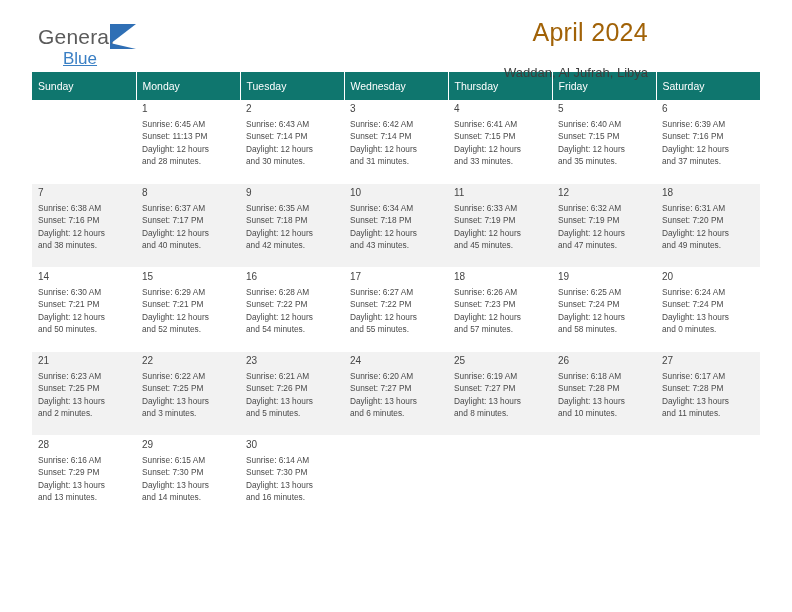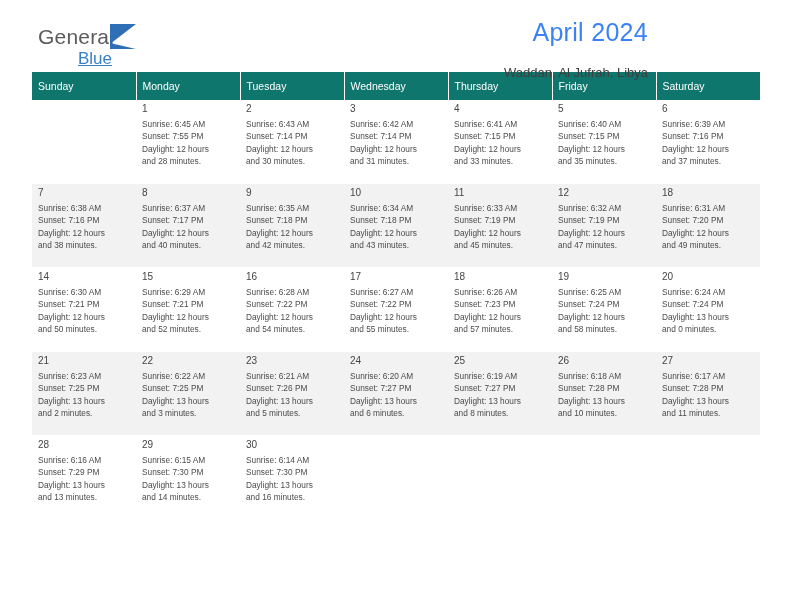--- a/index.html
+++ b/index.html
@@ -36,21 +36,21 @@
   .logo .general {
     font-size: 21px;
     color: #5b5b5b;
     letter-spacing: 0.2px;
   }
   .logo .blue {
     display: block;
     font-size: 17px;
     color: #3a7fc4;
     margin-top: 3px;
-    margin-left: 40px;
+    margin-left: 25px;
     text-decoration: underline;
   }
   .logo .flag {
     position: absolute;
     left: 72px;
     top: -2px;
     width: 0;
     height: 0;
     border-left: 26px solid #2f6fb5;
     border-bottom: 20px solid transparent;
@@ -65,21 +65,21 @@
     border-top: 6px solid transparent;
   }
   .title-block {
     position: absolute;
     right: 4px;
     top: 18px;
     text-align: right;
   }
   .title-main {
     font-size: 25px;
-    color: #3b82f6;
+    color: #a16207;
     letter-spacing: 0.3px;
   }
   .title-sub {
     font-size: 13px;
     color: #3d3d3d;
     margin-top: 18px;
   }
   
   table.calendar {
     width: 728px;
@@ -158,21 +158,21 @@
         <th>Friday</th>
         <th>Saturday</th>
       </tr>
     </thead>
     <tbody id="calendar-body">
         <tr class="week-even">
           <td class="empty"></td>
           <td>
             <span class="daynum">1</span>
             <span class="line">Sunrise: 6:45 AM</span>
-            <span class="line">Sunset: 7:55 PM</span>
+            <span class="line">Sunset: 11:13 PM</span>
             <span class="line">Daylight: 12 hours</span>
             <span class="line">and 28 minutes.</span>
           </td>
           <td>
             <span class="daynum">2</span>
             <span class="line">Sunrise: 6:43 AM</span>
             <span class="line">Sunset: 7:14 PM</span>
             <span class="line">Daylight: 12 hours</span>
             <span class="line">and 30 minutes.</span>
           </td>

